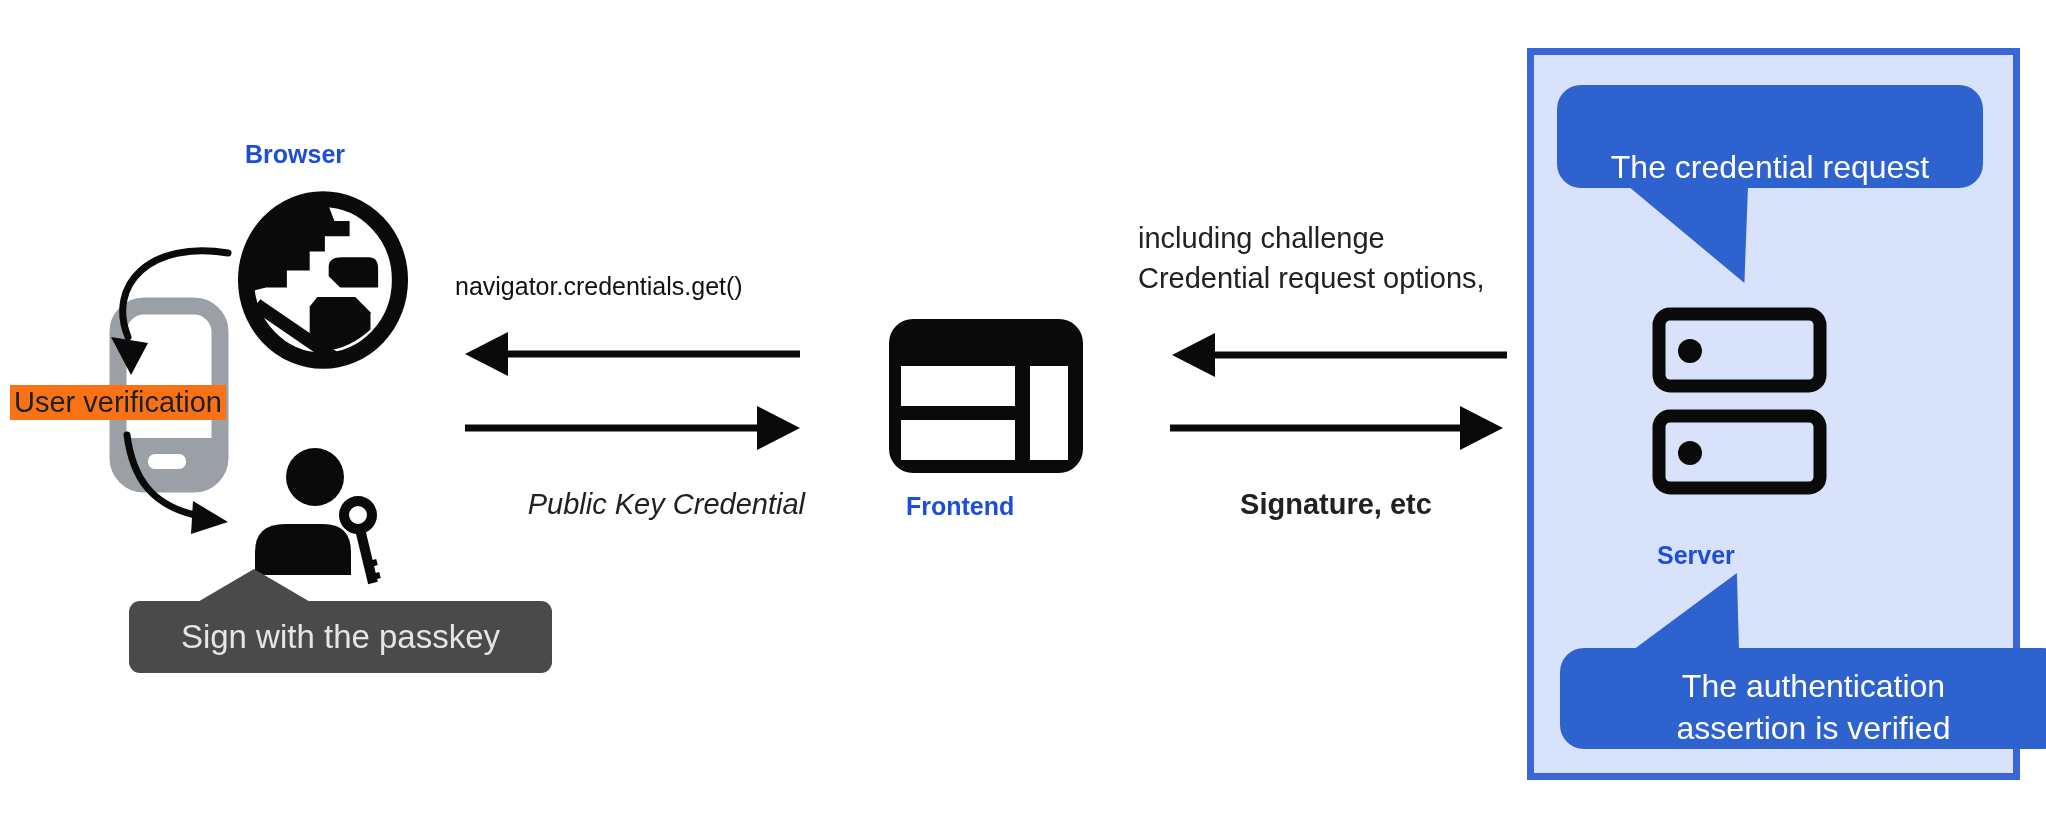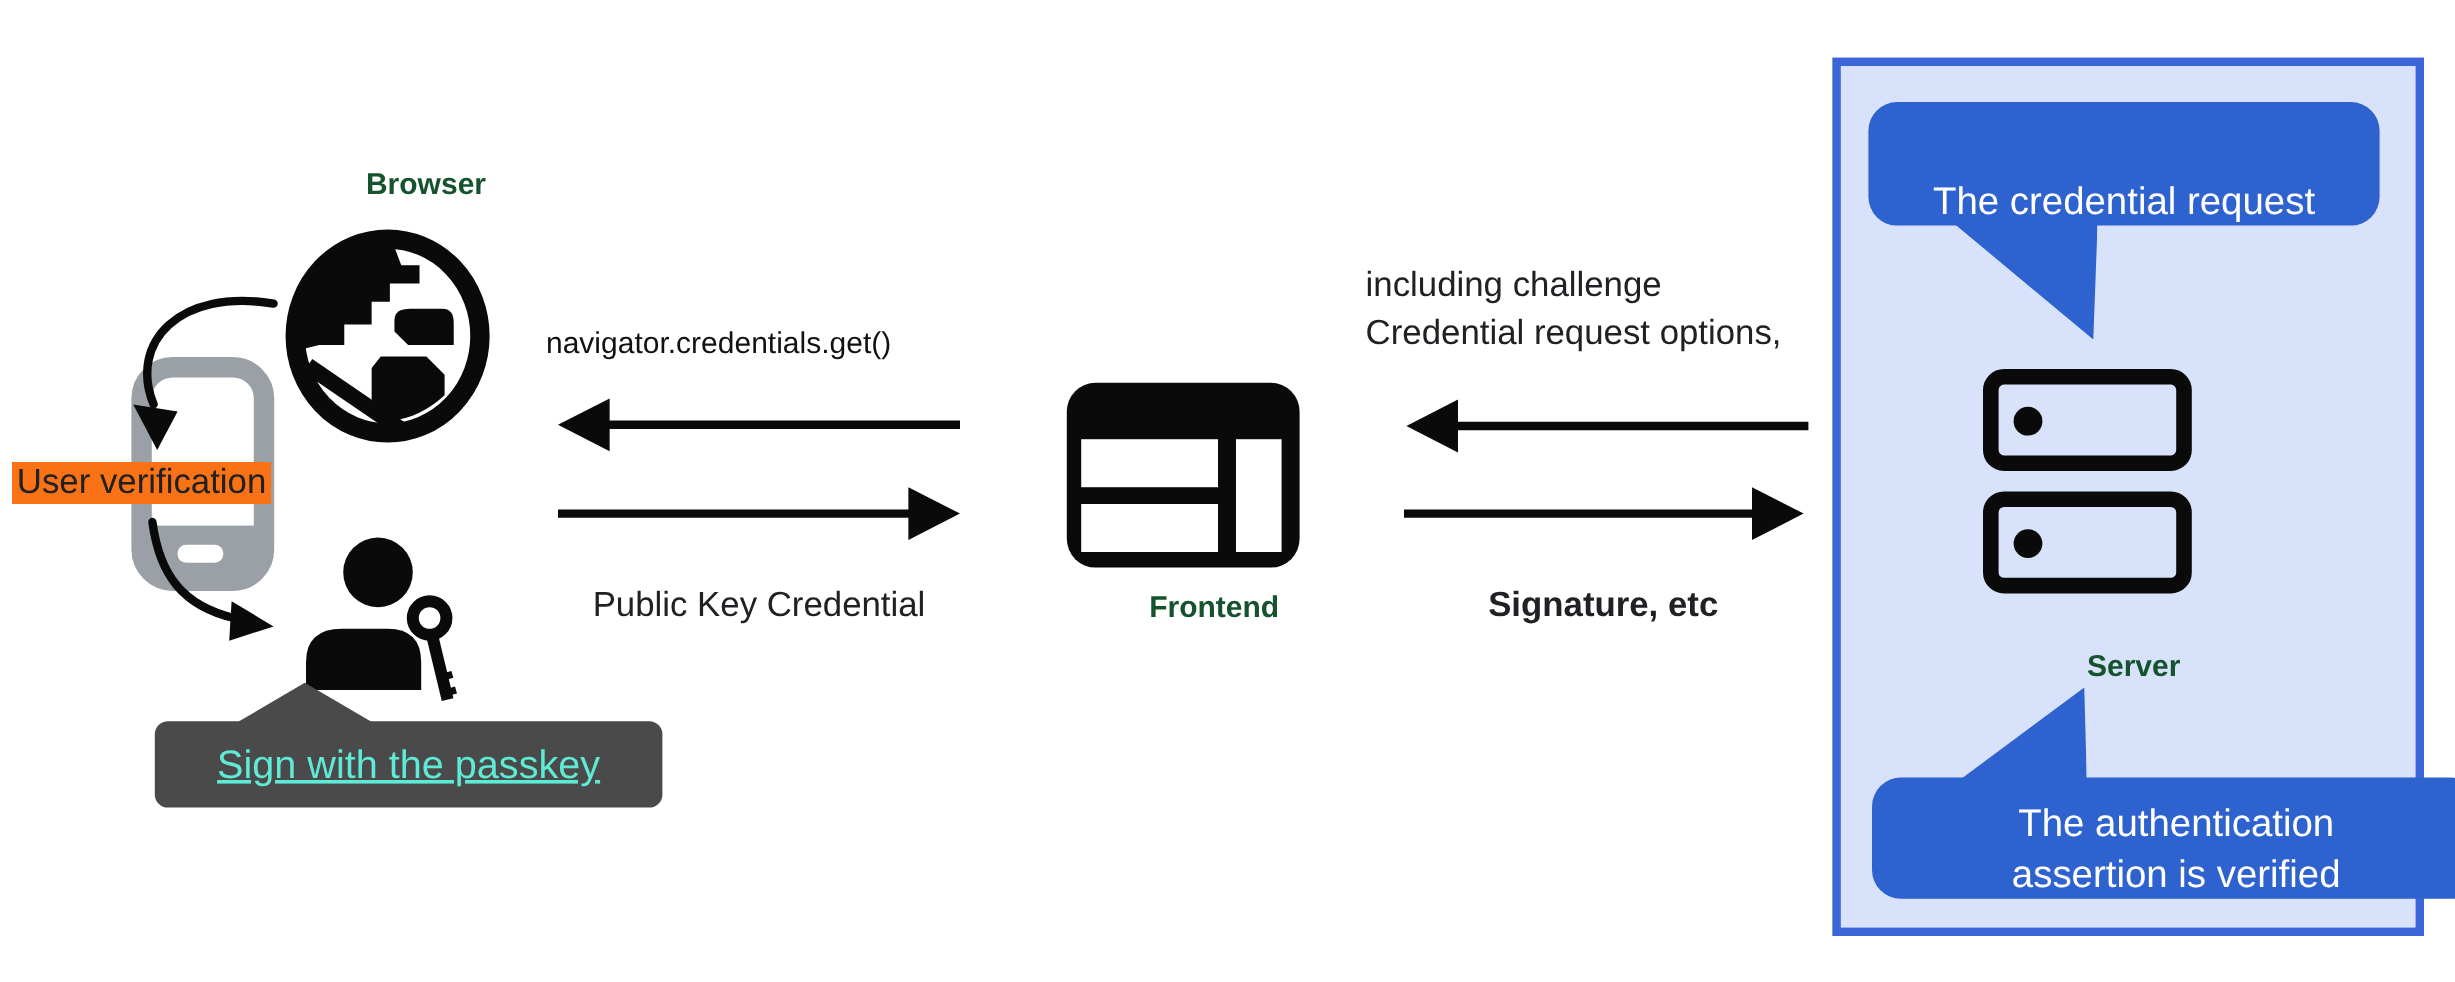--- a/index.html
+++ b/index.html
@@ -1,31 +1,31 @@
 <!DOCTYPE html>
 <html><head>
 <meta charset="utf-8">
 <style>
   * { margin:0; padding:0; box-sizing:border-box; }
   html,body { width:2046px; height:818px; background:#ffffff; overflow:hidden;
               font-family:"Liberation Sans", sans-serif; color:#202124; }
   .canvas { position:relative; width:2046px; height:818px; }
   .abs { position:absolute; }
 
-  .node-label { font-weight:bold; font-size:25px; color:#14532d; text-align:right; }
+  .node-label { font-weight:bold; font-size:25px; color:#1d4ed8; text-align:left; }
   .msg-label  { font-size:29px; color:#202124; }
   .code-label { font-family:Liberation Sans, sans-serif; font-size:25px; color:#111; }
 
   
   .uv-label { background:#f97316; padding:1px 4px; font-size:29px; }
 
   
   .tooltip { left:129px; top:601px; width:423px; height:72px; background:#4a4a4a;
              border-radius:11px; display:flex; align-items:center; justify-content:center;
-             color:#5eead4; font-size:33px;text-decoration:underline; }
+             color:#e5e5e5; font-size:33px; }
   .tooltip-tail { left:196px; top:569px; width:116px; height:34px; background:#4a4a4a;
                   clip-path:polygon(50% 0, 0 100%, 100% 100%); }
 
   
   .server-panel { left:1527px; top:48px; width:493px; height:732px;
                   background:#d8e2fa; border:7px solid #3c66d8; }
   .bubble { background:#2e62ce; color:#ffffff; border-radius:24px;
             display:flex; flex-direction:column; align-items:center; justify-content:flex-end;
             font-size:32px; line-height:42px; text-align:center; }
   .bubble-top { left:1557px; top:85px; width:426px; height:103px; }
@@ -89,21 +89,21 @@
     <g>
       <polygon points="10,24 53,2 53,46" fill="#0a0a0a"></polygon>
       <line x1="50" y1="24" x2="345" y2="24" stroke="#0a0a0a" stroke-width="7"></line>
     </g>
     <g>
       <line x1="10" y1="98" x2="305" y2="98" stroke="#0a0a0a" stroke-width="7"></line>
       <polygon points="345,98 302,76 302,120" fill="#0a0a0a"></polygon>
     </g>
   </svg>
 
-  <div class="abs msg-label" style="left:460px; top:488px; width:345px; text-align:center;">Public Key Credential</div>
+  <div class="abs msg-label" style="left:460px; top:488px; width:345px; text-align:right;font-style:italic;">Public Key Credential</div>
 
   <svg class="abs" style="left:888px; top:318px;" width="196" height="156" viewBox="0 0 196 156">
     <rect x="1" y="1" width="194" height="154" rx="24" fill="#0a0a0a"></rect>
     <rect x="13" y="48" width="114" height="40" fill="#ffffff"></rect>
     <rect x="13" y="102" width="114" height="40" fill="#ffffff"></rect>
     <rect x="142" y="48" width="38" height="94" fill="#ffffff"></rect>
   </svg>
   <div class="abs node-label" style="left:906px; top:492px; width:160px;">Frontend</div>
 
   <div class="abs msg-label" style="left:1138px; top:218px; line-height:40px;">

